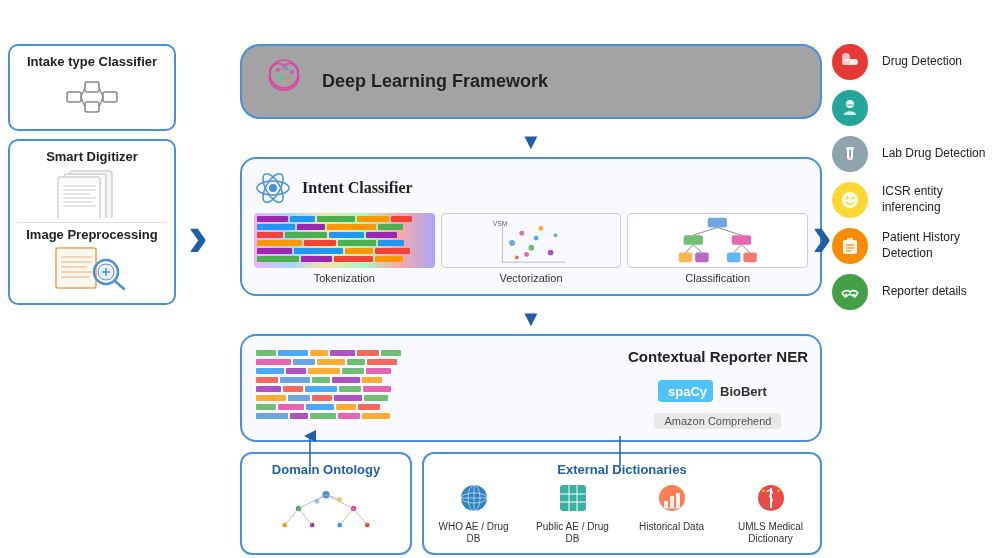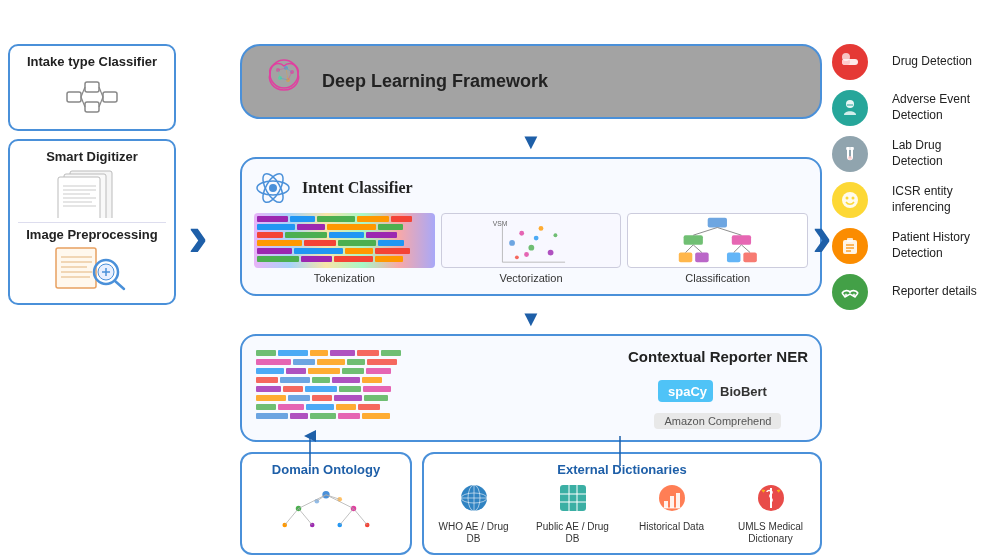--- a/index.html
+++ b/index.html
@@ -265,21 +265,21 @@
       top: 8px;
       width: 160px;
       display: flex;
       flex-direction: column;
       gap: 10px;
     }
 
     .right-item {
       display: flex;
       align-items: center;
-      gap: 24px;
+      gap: 14px;
     }
 
     .right-icon {
       font-size: 28px;
       flex-shrink: 0;
       width: 36px;
       height: 36px;
       border-radius: 50%;
       display: flex;
       align-items: center;
@@ -704,21 +704,20 @@
     </div>
 
     <div class="right-item">
       <div class="right-icon teal">
         <svg width="22" height="22" viewBox="0 0 22 22">
           <circle cx="11" cy="7" r="4" fill="#fff" opacity="0.9"></circle>
           <path d="M5 18 C5 13, 17 13, 17 18" fill="#fff" opacity="0.8"></path>
           <line x1="8" y1="8" x2="14" y2="8" stroke="#26a69a" stroke-width="1"></line>
         </svg>
       </div>
-      <div class="right-label">Adverse Event Detection</div>
     </div>
 
     <div class="right-item">
       <div class="right-icon gray">
         <svg width="22" height="22" viewBox="0 0 22 22">
           <path d="M9 4 L9 14 C9 17, 13 17, 13 14 L13 4" fill="none" stroke="#fff" stroke-width="2"></path>
           <rect x="7" y="4" width="8" height="3" rx="1" fill="#fff" opacity="0.8"></rect>
           <circle cx="11" cy="15" r="2" fill="#ffcccc" opacity="0.8"></circle>
         </svg>
       </div>

